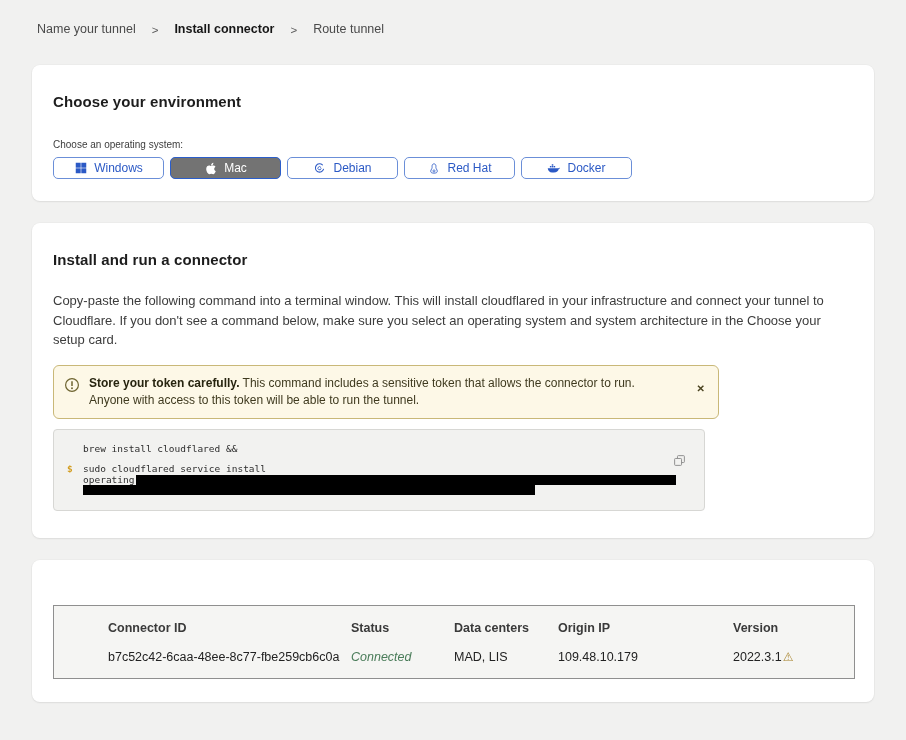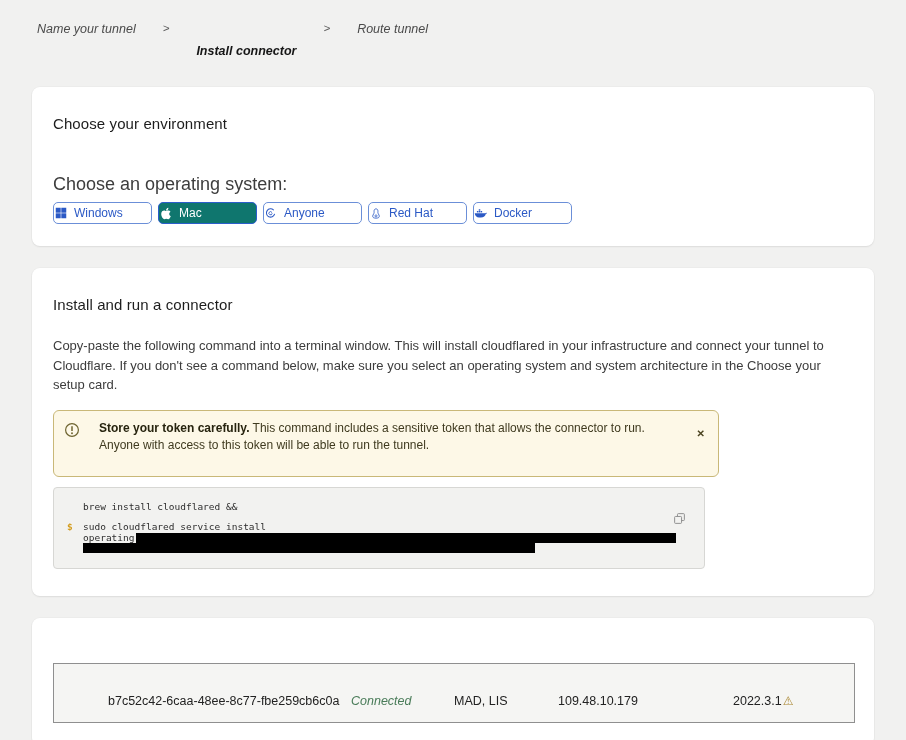--- a/index.html
+++ b/index.html
@@ -1,41 +1,41 @@
 <!DOCTYPE html>
 <html><head>
 <meta charset="utf-8">
 <style>
   * { margin: 0; padding: 0; box-sizing: border-box; }
   html, body { width: 906px; background: #f1f1f0; font-family: "Liberation Sans", sans-serif; color: #313131; }
   .page { width: 906px; min-height: 740px; padding: 22px 32px 14px 32px; }
 
   
-  .breadcrumb { display: flex; align-items: flex-start; gap: 27px; font-size: 12.5px; color: #4a4a4a; padding-left: 5px; margin-bottom: 29px; font-style: italic; }
+  .breadcrumb { display: flex; align-items: flex-end; gap: 16px; font-size: 12.5px; color: #4a4a4a; padding-left: 5px; margin-bottom: 29px; }
   .crumb { cursor: default; }
-  .crumb.active { font-weight: bold; color: #161616; margin-top: 22px; }
+  .crumb.active { font-weight: bold; color: #161616; }
   .crumb-sep { color: #5a5a5a; font-size: 11.5px; }
 
   
   .card { background: #ffffff; border-radius: 8px; box-shadow: 0 1px 2px rgba(0,0,0,0.07), 0 0 0 1px rgba(0,0,0,0.02); padding: 28px 21px 22px 21px; margin-bottom: 22px; }
-  .card h2 { font-size: 15px; font-weight: normal; color: #1d1d1d; letter-spacing: .1px; }
-
-  
-  .os-label { font-size: 18px; color: #3d3d3d; margin-top: 42px; }
+  .card h2 { font-size: 15px; font-weight: bold; color: #1d1d1d; letter-spacing: .1px; }
+
+  
+  .os-label { font-size: 10px; color: #3d3d3d; margin-top: 29px; }
   .os-row { display: flex; gap: 6px; margin-top: 7px; }
-  .os-btn { display: flex; align-items: center; gap: 7px; width: 99px; height: 22px;
+  .os-btn { display: flex; align-items: center; justify-content: center; gap: 7px; width: 111px; height: 22px;
             background: #ffffff; border: 1px solid #6b8fd8; border-radius: 5px; color: #2b59c5;
             font-family: "Liberation Sans", sans-serif; font-size: 12px; cursor: pointer; }
   .os-btn .ic { display: inline-flex; width: 13px; height: 13px; align-items: center; justify-content: center; }
-  .os-btn.selected { background: #0f766e; border-color: #2b5ecb; color: #ffffff; }
+  .os-btn.selected { background: #737373; border-color: #2b5ecb; color: #ffffff; }
 
   
   .desc { font-size: 13px; line-height: 19.5px; color: #3c3c3c; margin-top: 23px; max-width: 810px; }
   .alert { position: relative; width: 666px; margin-top: 15px; background: #fdf8e7; border: 1px solid #c9b878;
-           border-radius: 6px; padding: 9px 40px 22px 10px; display: flex; gap: 19px; }
+           border-radius: 6px; padding: 9px 40px 9px 10px; display: flex; gap: 9px; }
   .alert-icon { color: #6e6430; flex: none; margin-top: 2px; }
   .alert-text { font-size: 12px; line-height: 17px; color: #3f3a1f; }
   .alert-text b { color: #27240f; }
   .alert-close { position: absolute; right: 13px; top: 17px; background: none; border: none; font-size: 10px;
                  font-weight: bold; color: #4a4320; cursor: pointer; font-family: "Liberation Sans", sans-serif; }
   .codeblock { position: relative; width: 652px; margin-top: 10px; background: #f2f2f0; border: 1px solid #d7d7d4;
                border-radius: 4px; padding: 14px 44px 14px 13px; font-family: "DejaVu Sans Mono", monospace;
                font-size: 9.5px; line-height: 10.5px; color: #2e2e2e; }
   .code-line { display: flex; align-items: center; white-space: pre; }
   .gutter { width: 16px; flex: none; color: #d39e22; font-weight: bold; }
@@ -100,21 +100,21 @@
         <span>Mac</span>
       </button>
 
       <button class="os-btn">
         <span class="ic">
           <svg width="13" height="13" viewBox="0 0 16 16" fill="none" stroke="currentColor">
               <path d="M11.6 3.6 A5.1 5.1 0 1 0 13 8.8" stroke-width="1.25" stroke-linecap="round"></path>
               <path d="M9.6 6.4 A2 2 0 1 0 10 8.2" stroke-width="1.1" stroke-linecap="round"></path>
             </svg>
         </span>
-        <span>Anyone</span>
+        <span>Debian</span>
       </button>
 
       <button class="os-btn">
         <span class="ic">
           <svg width="12" height="13" viewBox="0 0 16 16" fill="none" stroke="currentColor">
               <path d="M8 1.8c1.9 0 2.6 1.6 2.6 3.2 0 1.2-.3 2.2.4 3.3.8 1.2 1.4 2.3 1.4 3.4 0 1.9-2 2.5-4.4 2.5s-4.4-.6-4.4-2.5c0-1.1.6-2.2 1.4-3.4.7-1.1.4-2.1.4-3.3 0-1.6.7-3.2 2.6-3.2z" stroke-width="1.1"></path>
               <circle cx="8" cy="11.2" r="1.4" stroke-width="1"></circle>
             </svg>
         </span>
         <span>Red Hat</span>
@@ -176,20 +176,27 @@
             <rect x="2" y="5.5" width="8.5" height="8.5" rx="1"></rect>
             <path d="M5.5 5.5V3a1 1 0 0 1 1-1H13a1 1 0 0 1 1 1v6.5a1 1 0 0 1-1 1h-2.5"></path>
           </svg>
       </button>
     </div>
   </section>
 
   
   <section class="card" style="padding-bottom:23px;">
     <div class="conn-table">
+      <div class="t-row t-head">
+        <span>Connector ID</span>
+        <span>Status</span>
+        <span>Data centers</span>
+        <span>Origin IP</span>
+        <span>Version</span>
+      </div>
       <div class="t-row t-vals">
         <span>b7c52c42-6caa-48ee-8c77-fbe259cb6c0a</span>
         <span class="status-connected">Connected</span>
         <span>MAD, LIS</span>
         <span>109.48.10.179</span>
         <span class="version-cell">
           <span>2022.3.1</span>
           <span class="warn-tri">⚠</span>
         </span>
       </div>

